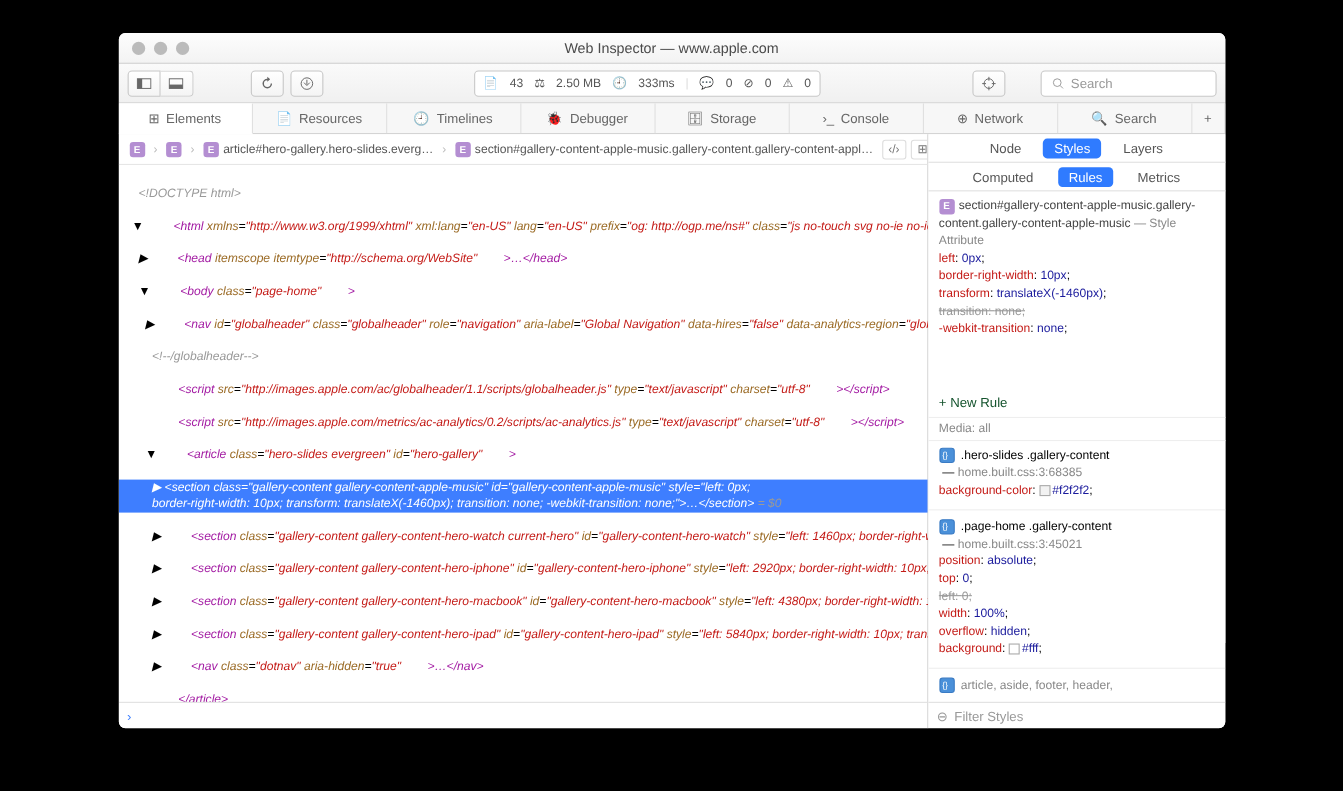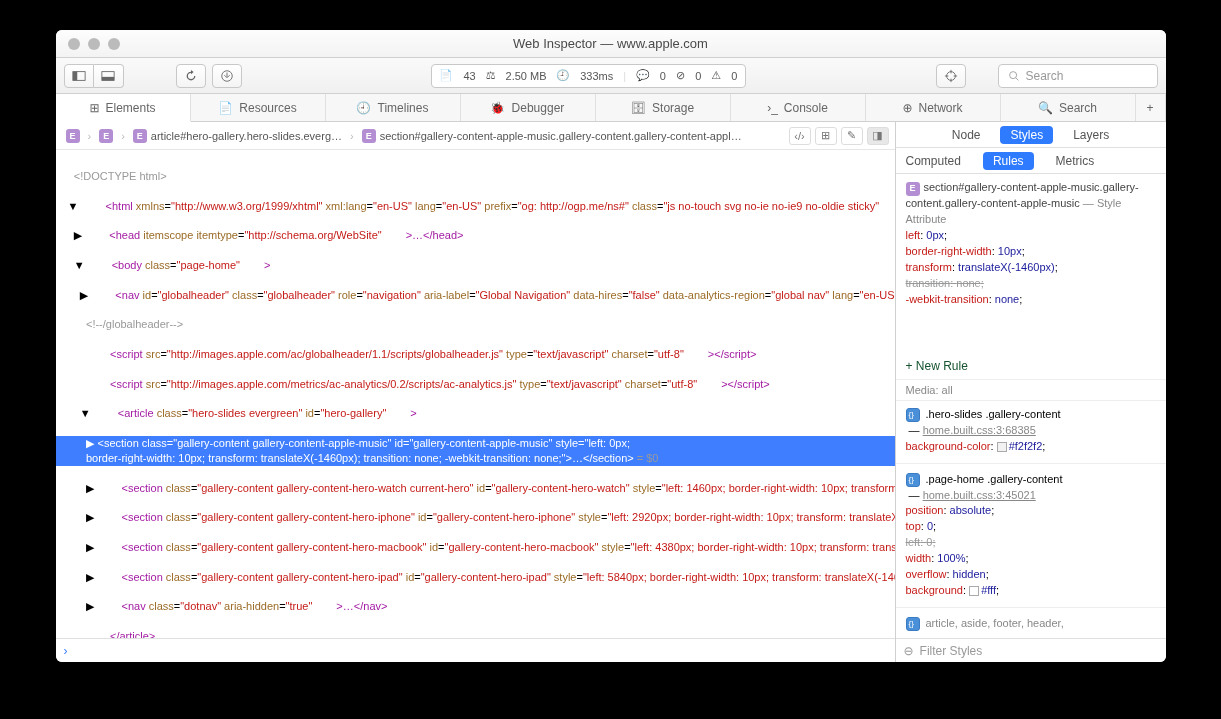--- a/index.html
+++ b/index.html
@@ -1,17 +1,17 @@
 <!DOCTYPE html>
 <html><head>
 <meta charset="utf-8">
 <style>
 * { margin:0; padding:0; box-sizing:border-box; font-family:-apple-system,BlinkMacSystemFont,"Helvetica Neue",sans-serif; }
 body { background:#000; display:flex; align-items:flex-start; justify-content:center; padding:30px 0; }
-.window { width:1110px; background:#f6f6f6; border-radius:6px; box-shadow:0 10px 40px rgba(0,0,0,.5); overflow:hidden; }
+.window { width:1006px; background:#f6f6f6; border-radius:6px; box-shadow:0 10px 40px rgba(0,0,0,.5); overflow:hidden; }
 .titlebar { height:28px; background:linear-gradient(#fdfdfd,#f3f3f3); border-bottom:1px solid #d0d0d0; display:flex; align-items:center; padding:0 12px; font-size:13px; color:#4a4a4a; position:relative; }
 .traffic { display:flex; gap:8px; }
 .dot { width:12px; height:12px; border-radius:50%; }
 .dot.r{background:#bbb;} .dot.y{background:#bbb;} .dot.g{background:#bbb;}
 .titletxt { position:absolute; left:0; right:0; text-align:center; font-weight:400; pointer-events:none; }
 .toolbar { height:36px; background:linear-gradient(#fafafa,#f0f0f0); border-bottom:1px solid #d0d0d0; display:flex; align-items:center; padding:0 8px; gap:6px; font-size:12px; color:#555; }
 .tbgroup { display:flex; gap:0; }
 .tbtn { border:1px solid #c8c8c8; background:linear-gradient(#fff,#f4f4f4); height:24px; min-width:30px; border-radius:4px; display:flex; align-items:center; justify-content:center; color:#555; cursor:default; }
 .tbgroup .tbtn { border-radius:0; }
 .tbgroup .tbtn:first-child{border-radius:4px 0 0 4px;}
@@ -27,41 +27,41 @@
 .content { display:flex; height:540px; }
 .left { flex:1; display:flex; flex-direction:column; border-right:1px solid #d0d0d0; background:#fff; min-width:0;}
 .breadcrumb { height:28px; border-bottom:1px solid #e6e6e6; display:flex; align-items:center; padding:0 6px; gap:4px; font-size:11px; color:#555; overflow:hidden;}
 .bc { display:flex; align-items:center; gap:4px; padding:2px 4px; white-space:nowrap;}
 .bc .badge { width:14px; height:14px; border-radius:3px; background:#b48ed2; color:#fff; font-size:9px; display:flex; align-items:center; justify-content:center; font-weight:600;}
 .bcsep { color:#bbb; }
 .bcicons { margin-left:auto; display:flex; gap:4px;}
 .bcicons .ib { width:22px; height:18px; border:1px solid #ddd; border-radius:3px; display:flex; align-items:center; justify-content:center; color:#777; font-size:11px;}
 .bcicons .ib.active { background:#e8e8e8;}
 .dom { flex:1; overflow:auto; font-family:Menlo,Monaco,monospace; font-size:11px; line-height:1.35; padding:4px 0; white-space:pre; }
-.dom .ln { padding:0 6px; }
+.dom .ln { padding:0 6px;font-style:italic; }
 .dom .gray{color:#999;}
 .dom .tag{color:#a31ba3;margin-left:24px;}
 .dom .attr{color:#9b6b26;}
 .dom .val{color:#c41b17;}
 .dom .sel { background:#3e7eff; color:#fff; }
 .dom .after{color:#999;}
 .console { height:24px; border-top:1px solid #e0e0e0; display:flex; align-items:center; padding:0 8px; color:#3d7fff; font-size:12px;}
 .right { width:270px; background:#fff; display:flex; flex-direction:column;}
 .rtabs { height:26px; border-bottom:1px solid #e0e0e0; display:flex; align-items:center; justify-content:center; gap:10px; font-size:12px;}
 .rtab { padding:2px 10px; color:#555; border-radius:4px; cursor:default;}
 .rtab.active { background:#2f7bff; color:#fff;}
-.rsubtabs { height:26px; border-bottom:1px solid #e0e0e0; display:flex; align-items:center; justify-content:flex-start; gap:12px; font-size:12px;}
+.rsubtabs { height:26px; border-bottom:1px solid #e0e0e0; display:flex; align-items:center; justify-content:center; gap:12px; font-size:12px;}
 .rbody { flex:1; overflow:auto; font-family:Menlo,Monaco,monospace; font-size:11px; padding:6px 10px; line-height:1.45;}
 .selector { color:#444;}
 .selector .badge { width:14px; height:14px; border-radius:3px; background:#b48ed2; color:#fff; font-size:9px; display:inline-flex; align-items:center; justify-content:center; margin-right:4px; font-weight:600;}
 .prop { color:#c41b17; }
 .propval { color:#1a1a9c; }
 .struck { text-decoration:line-through; color:#999;}
 .struck .prop,.struck .propval{color:#999;}
-.link { color:#888; text-decoration:underline; font-family:-apple-system,sans-serif;}
+.link { color:#888; font-family:-apple-system,sans-serif;}
 .hr { border-top:1px solid #eee; margin:8px -10px;}
 .newrule { color:#14532d; font-family:-apple-system,sans-serif; padding:6px 10px; border-bottom:1px solid #eee; font-size:12px;}
 .media { font-size:11px; color:#888; padding:4px 10px; border-bottom:1px solid #eee; font-family:-apple-system,sans-serif;}
 .swatch { display:inline-block; width:10px; height:10px; border:1px solid #aaa; vertical-align:middle; margin-right:2px;}
 .rulebadge { width:14px; height:14px; border-radius:3px; background:#4a90d9; border:1px solid #3a7bc4; vertical-align:middle; margin-right:6px; display:inline-block; position:relative;}
 .rulebadge::after{content:"{}"; color:#fff; font-size:8px; position:absolute; top:0; left:2px;}
 .filterbar { height:24px; border-top:1px solid #e0e0e0; display:flex; align-items:center; padding:0 8px; gap:6px; font-size:12px; color:#999;}
 .iconsvg { width:14px; height:14px; }
 </style>
 </head>

